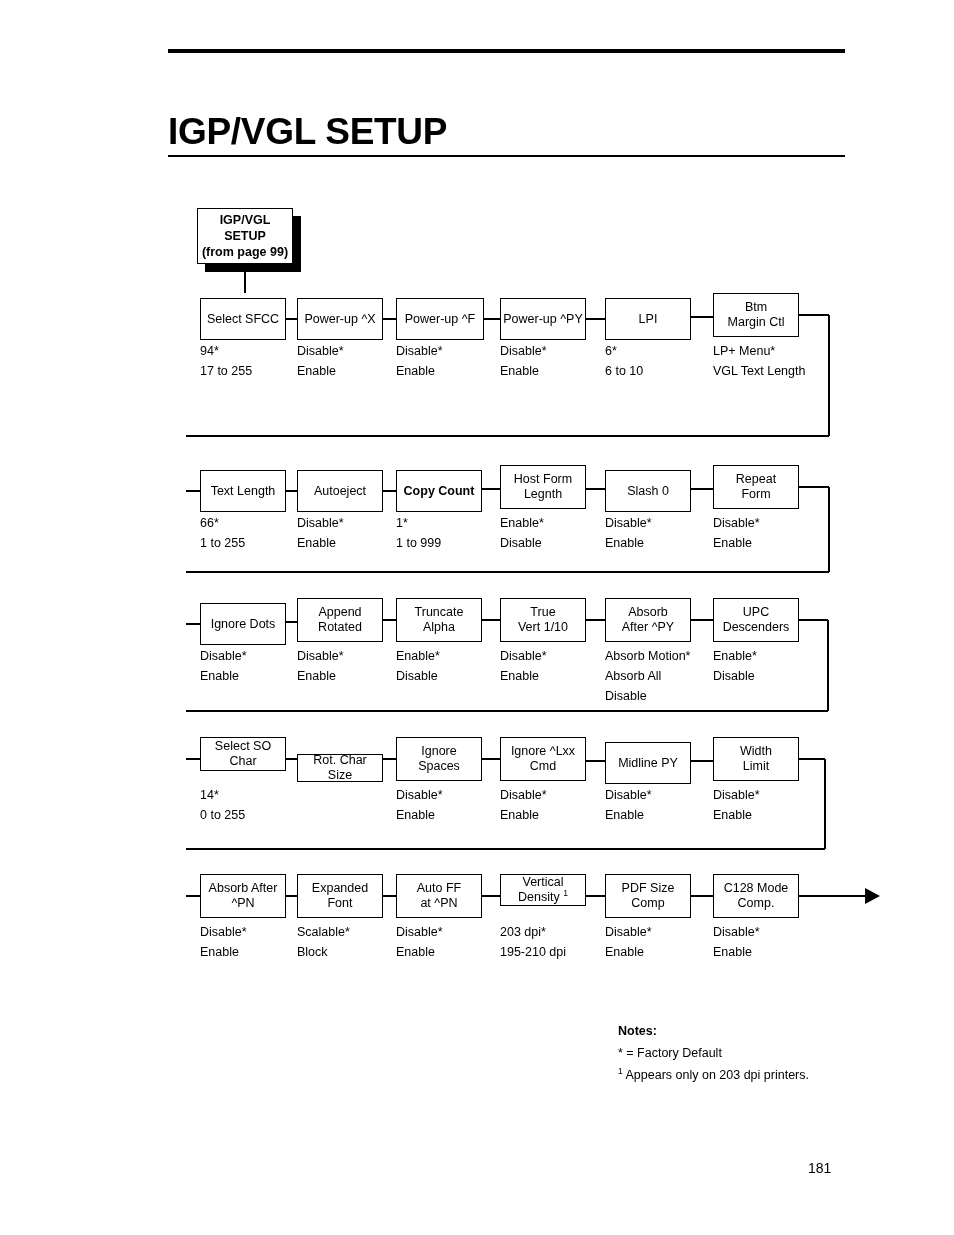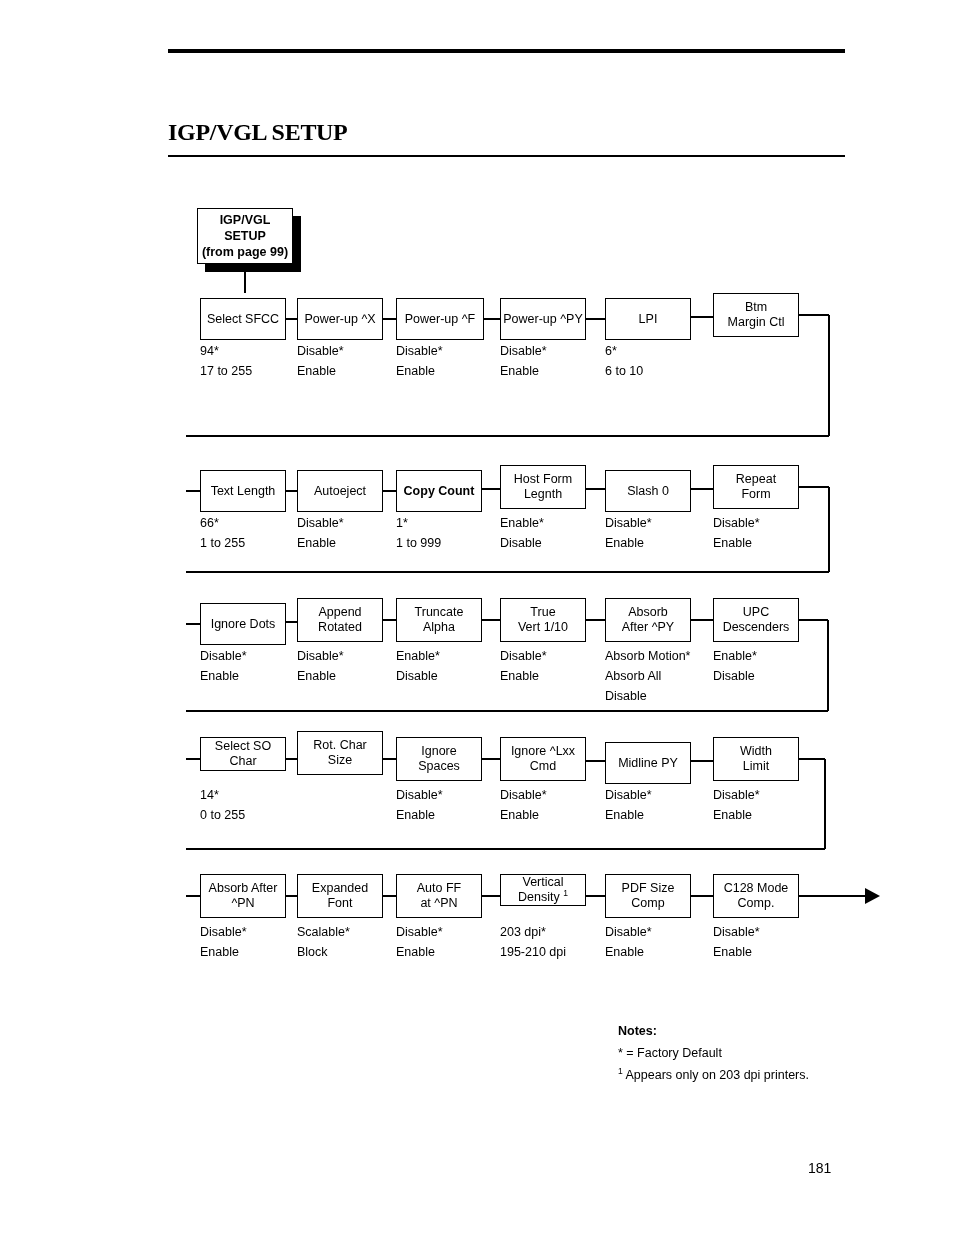--- a/index.html
+++ b/index.html
@@ -19,26 +19,25 @@
   
   #header-rule {
     position: absolute;
     left: 168px; top: 49px;
     width: 677px; height: 4px;
     background: #000;
   }
   #page-title {
     position: absolute;
     left: 168px; top: 116px;
-    font-size: 24px;
+    font-size: 37px;
     font-weight: bold;
     letter-spacing: -0.3px;
     line-height: 32px;
     white-space: nowrap;
-    font-family: Liberation Serif, serif;
   }
   #title-rule {
     position: absolute;
     left: 168px; top: 155px;
     width: 677px; height: 2px;
     background: #000;
   }
   #page-number {
     position: absolute;
     left: 808px; top: 1160px;
@@ -165,20 +164,22 @@
     <div class="seg-h" style="left: 586px; top: 318.2px; width: 19px;"></div>
     <div class="node" style="left: 605px; top: 298px; width: 86px; height: 42px;">
       <span class="node-label">LPI</span>
     </div>
     <div class="options" style="left: 605px; top: 341px; width: 150px;">6*
 6 to 10</div>
     <div class="seg-h" style="left: 691px; top: 316.2px; width: 22px;"></div>
     <div class="node" style="left: 713px; top: 293px; width: 86px; height: 44px;">
       <span class="node-label">Btm<br>Margin Ctl</span>
     </div>
+    <div class="options" style="left: 713px; top: 341px; width: 150px;">LP+ Menu*
+VGL Text Length</div>
     <div class="seg-h" style="left: 799px; top: 314.2px; width: 30px;"></div>
     <div class="seg-v" style="left: 828.2px; top: 315px; height: 121px;"></div>
     <div class="seg-h" style="left: 186px; top: 435.2px; width: 643px;"></div>
     <div class="seg-v" style="left: 185.2px; top: 491px;"></div>
     <div class="seg-h" style="left: 186px; top: 490.2px; width: 14px;"></div>
     <div class="node" style="left: 200px; top: 470px; width: 86px; height: 42px;">
       <span class="node-label">Text Length</span>
     </div>
     <div class="options" style="left: 200px; top: 513px; width: 150px;">66*
 1 to 255</div>
@@ -257,21 +258,21 @@
     <div class="seg-v" style="left: 827.2px; top: 620px; height: 91px;"></div>
     <div class="seg-h" style="left: 186px; top: 710.2px; width: 642px;"></div>
     <div class="seg-v" style="left: 185.2px; top: 759px;"></div>
     <div class="seg-h" style="left: 186px; top: 758.2px; width: 14px;"></div>
     <div class="node" style="left: 200px; top: 737px; width: 86px; height: 34px;">
       <span class="node-label">Select SO<br>Char</span>
     </div>
     <div class="options" style="left: 200px; top: 785px; width: 150px;">14*
 0 to 255</div>
     <div class="seg-h" style="left: 286px; top: 758.2px; width: 11px;"></div>
-    <div class="node" style="left: 297px; top: 731px; width: 86px; height: 44px; text-align: center;">
+    <div class="node" style="left: 297px; top: 754px; width: 86px; height: 28px; text-align: center;">
       <span class="node-label">Rot. Char<br>Size</span>
     </div>
     <div class="seg-h" style="left: 383px; top: 758.2px; width: 13px;"></div>
     <div class="node" style="left: 396px; top: 737px; width: 86px; height: 44px;">
       <span class="node-label">Ignore<br>Spaces</span>
     </div>
     <div class="options" style="left: 396px; top: 785px; width: 150px;">Disable*
 Enable</div>
     <div class="seg-h" style="left: 482px; top: 758.2px; width: 18px;"></div>
     <div class="node" style="left: 500px; top: 737px; width: 86px; height: 44px;">

